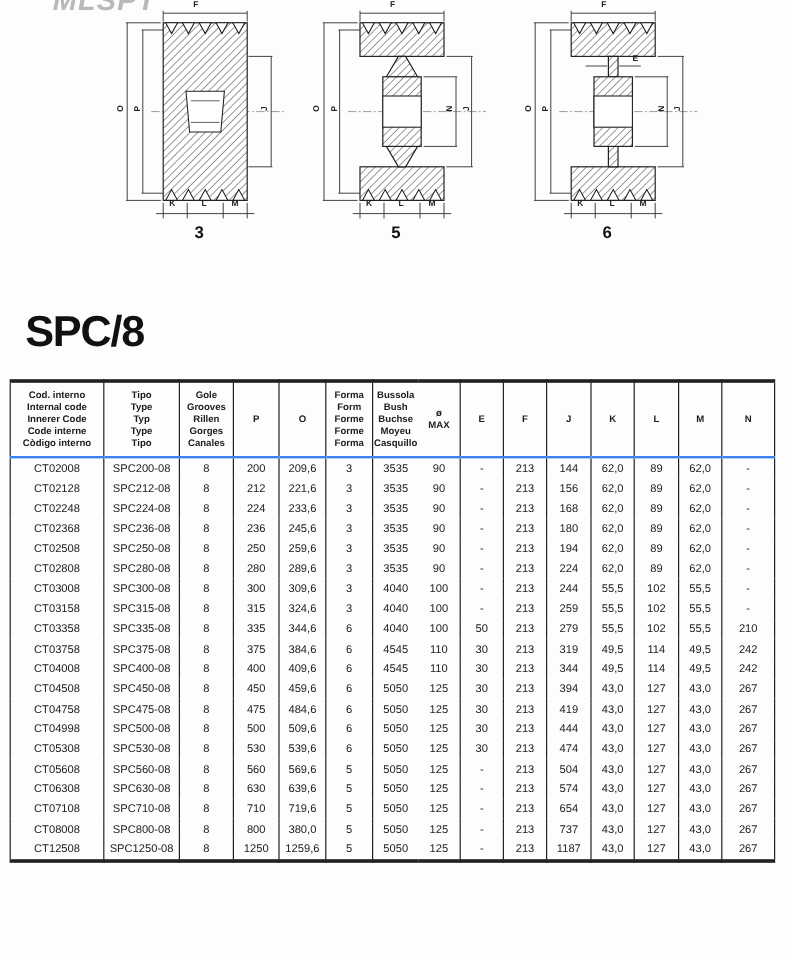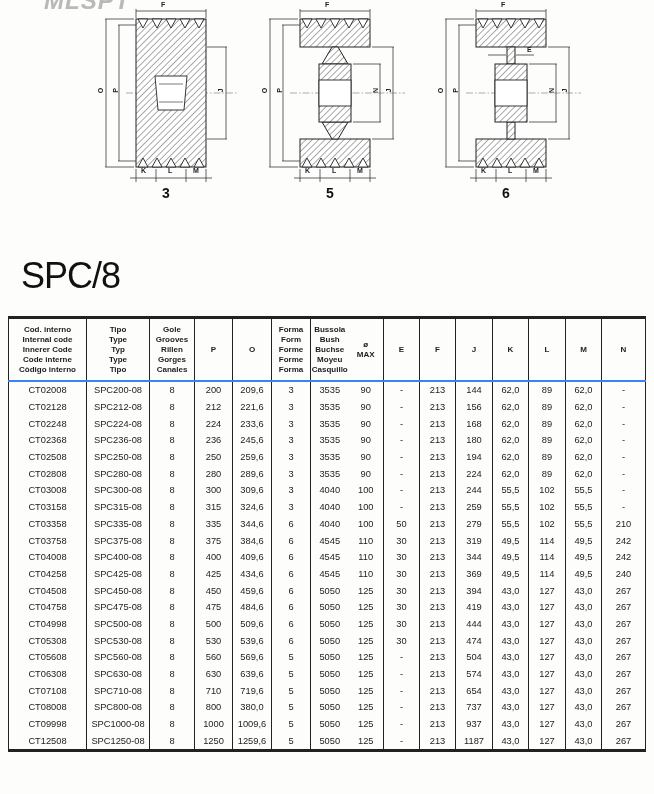--- a/index.html
+++ b/index.html
@@ -21,21 +21,21 @@
     font-weight:bold;font-size:14px;color:#111}
   .dimlabel{position:absolute;font-size:7px;font-weight:bold;color:#222;line-height:1}
   .rot{transform:rotate(-90deg)}
   svg .dim{stroke:#3a3a3a;stroke-width:0.8;fill:none}
   svg .edge{stroke:#222;stroke-width:1;fill:url(#hatch)}
   svg .white{fill:#fff;stroke:#222;stroke-width:0.9}
   svg .cl{stroke:#777;stroke-width:0.6;stroke-dasharray:7 2 1.5 2}
   
   .title{
     position:absolute;left:21px;top:256px;margin:0;
-    font-size:36px;font-weight:normal;letter-spacing:-1px;color:#111;line-height:1.1;
+    font-size:36px;font-weight:bold;letter-spacing:-1px;color:#111;line-height:1.1;
   }
   
   table{
     position:absolute;left:8px;top:316px;width:637px;
     border-collapse:collapse;table-layout:fixed;
     border-top:3px solid #222;border-bottom:3px solid #222;
     border-left:1px solid #222;border-right:1px solid #222;
   }
   th,td{border-right:1px solid #222;text-align:center;vertical-align:middle;padding:0;overflow:hidden}
   th{font-size:8px;font-weight:bold;line-height:1.25;border-bottom:2px solid #3b82f6;height:61px}
@@ -437,37 +437,20 @@
         <td>110</td>
         <td>30</td>
         <td>213</td>
         <td>344</td>
         <td>49,5</td>
         <td>114</td>
         <td>49,5</td>
         <td>242</td>
       </tr>
       <tr>
-        <td>CT04258</td>
-        <td>SPC425-08</td>
-        <td>8</td>
-        <td class="bold">425</td>
-        <td>434,6</td>
-        <td>6</td>
-        <td class="no-right">4545</td>
-        <td>110</td>
-        <td>30</td>
-        <td>213</td>
-        <td>369</td>
-        <td>49,5</td>
-        <td>114</td>
-        <td>49,5</td>
-        <td>240</td>
-      </tr>
-      <tr>
         <td>CT04508</td>
         <td>SPC450-08</td>
         <td>8</td>
         <td class="bold">450</td>
         <td>459,6</td>
         <td>6</td>
         <td class="no-right">5050</td>
         <td>125</td>
         <td>30</td>
         <td>213</td>
@@ -584,37 +567,20 @@
         <td>SPC800-08</td>
         <td>8</td>
         <td class="bold">800</td>
         <td>380,0</td>
         <td>5</td>
         <td class="no-right">5050</td>
         <td>125</td>
         <td>-</td>
         <td>213</td>
         <td>737</td>
-        <td>43,0</td>
-        <td>127</td>
-        <td>43,0</td>
-        <td>267</td>
-      </tr>
-      <tr>
-        <td>CT09998</td>
-        <td>SPC1000-08</td>
-        <td>8</td>
-        <td class="bold">1000</td>
-        <td>1009,6</td>
-        <td>5</td>
-        <td class="no-right">5050</td>
-        <td>125</td>
-        <td>-</td>
-        <td>213</td>
-        <td>937</td>
         <td>43,0</td>
         <td>127</td>
         <td>43,0</td>
         <td>267</td>
       </tr>
       <tr>
         <td>CT12508</td>
         <td>SPC1250-08</td>
         <td>8</td>
         <td class="bold">1250</td>

